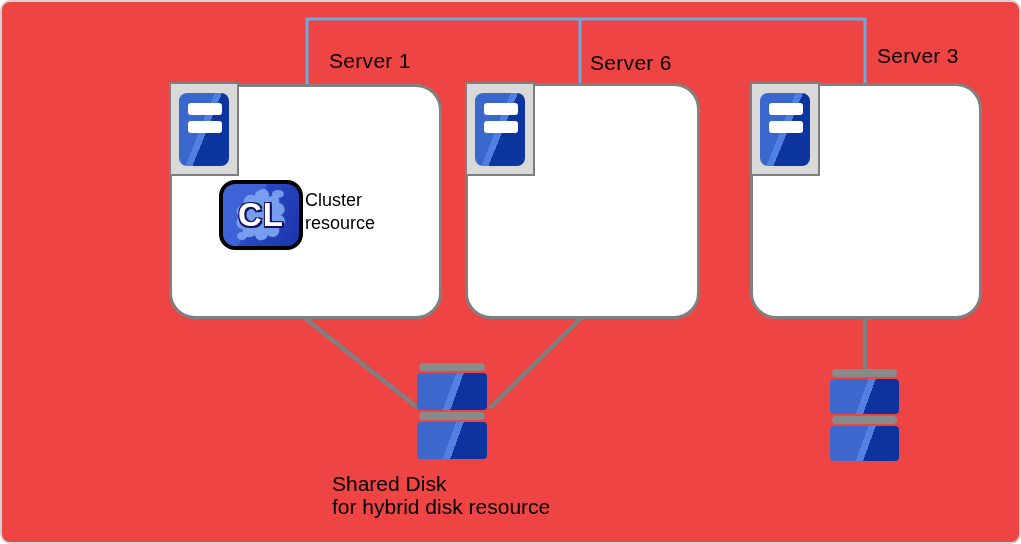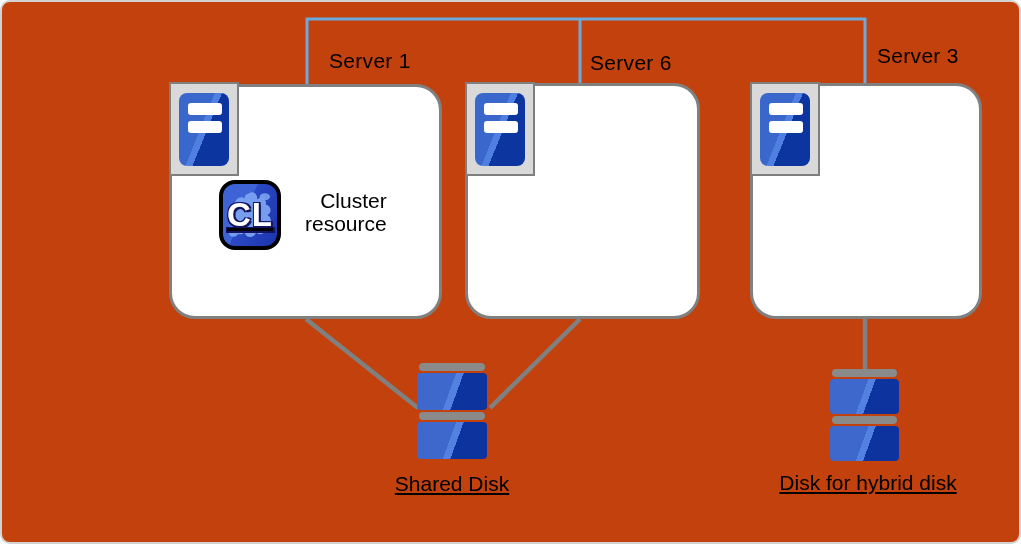--- a/index.html
+++ b/index.html
@@ -1,19 +1,19 @@
 <!DOCTYPE html>
 <html><head>
 <meta charset="utf-8">
 <style>
   html,body{margin:0;padding:0;background:#ffffff;}
   .canvas{
     position:relative;
     width:1021px;height:544px;
-    background:#c2410c;
+    background:#ef4444;
     border:2px solid #d2d2d2;
     border-radius:10px;
     box-sizing:border-box;
     overflow:hidden;
     font-family:"Liberation Sans",sans-serif;
     color:#000;
   }
   .wires{position:absolute;left:0;top:0;}
   .net{stroke:#6CA9DE;stroke-width:3;fill:none;}
   .con{stroke:#808080;stroke-width:4.5;fill:none;}
@@ -42,44 +42,44 @@
   .tower{
     position:absolute;left:8px;top:9px;width:50px;height:73px;
     border-radius:8px;
     background:linear-gradient(112deg,#3A67CC 0%,#3A67CC 45%,#4F7FE0 45%,#4F7FE0 54%,#0C35A0 54%,#0C35A0 100%);
   }
   .bar{position:absolute;left:9px;width:34px;height:12px;background:#ffffff;border-radius:3px;}
   .b1{top:10px}.b2{top:28px}
 
   .cl-icon{
     position:absolute;left:217px;top:178px;
-    width:62px;height:70px;
+    width:84px;height:70px;
     border:4px solid #000000;
     border-radius:16px;
     box-sizing:border-box;
     background:linear-gradient(115deg,#3D63D6 0%,#3D63D6 42%,#2B4AC4 42%,#1B34AC 100%);
-    display:flex;align-items:center;justify-content:center;text-decoration:underline;
+    display:flex;align-items:center;justify-content:center;
   }
   .splat{position:absolute;left:0;top:0;width:100%;height:100%;}
   .cl-text{
     position:relative;
     color:#ffffff;font-weight:bold;font-size:33px;letter-spacing:1px;
     text-shadow:2px 2px 0 #131360,-1px -1px 0 #131360,2px -1px 0 #131360,-1px 2px 0 #131360;
   }
 
-  .two-line-label{position:absolute;font-size:21px;line-height:23px;text-align:right;}
+  .two-line-label{position:absolute;font-size:18px;line-height:23px;}
   .two-line-label span{display:block;}
 
   .disk-icon{position:absolute;}
   .cap{position:absolute;left:2px;right:2px;height:8px;background:#8A8A8A;border-radius:4px;}
   .disk-body{
     position:absolute;left:0;right:0;border-radius:4px;
     background:linear-gradient(110deg,#3E68CC 0%,#3E68CC 47%,#5381E2 47%,#5381E2 56%,#0D339F 56%,#0D339F 100%);
   }
-  .disk-label{position:absolute;text-align:center;font-size:21px;line-height:23px;text-decoration:underline;}
+  .disk-label{position:absolute;font-size:21px;line-height:23px;}
   .disk-label span{display:block;}
 </style>
 </head>
 <body>
 
 <div class="canvas">
 
   <svg class="wires" width="1021" height="544" viewBox="0 0 1021 544">
     <polyline class="net" points="305,84 305,17 863,17 863,83" stroke="#6CA9DE"></polyline>
     <line class="net" x1="578" y1="17" x2="578" y2="83" stroke="#6CA9DE"></line>
@@ -137,18 +137,18 @@
 
   <div class="disk-icon" style="left:828px;top:365px;width:69px;height:94px">
     <div class="cap" style="top:2px"></div>
     <div class="disk-body" style="top:12px;height:35px"></div>
     <div class="cap" style="top:49px"></div>
     <div class="disk-body" style="top:59px;height:35px"></div>
   </div>
 
   <div class="disk-label" style="left:330px;top:470px;width:240px">
     <span>Shared Disk</span>
+    <span>for hybrid disk resource</span>
   </div>
   <div class="disk-label" style="left:756px;top:469px;width:220px">
-    <span>Disk for hybrid disk</span>
   </div>
 
 </div>
 
 </body></html>

